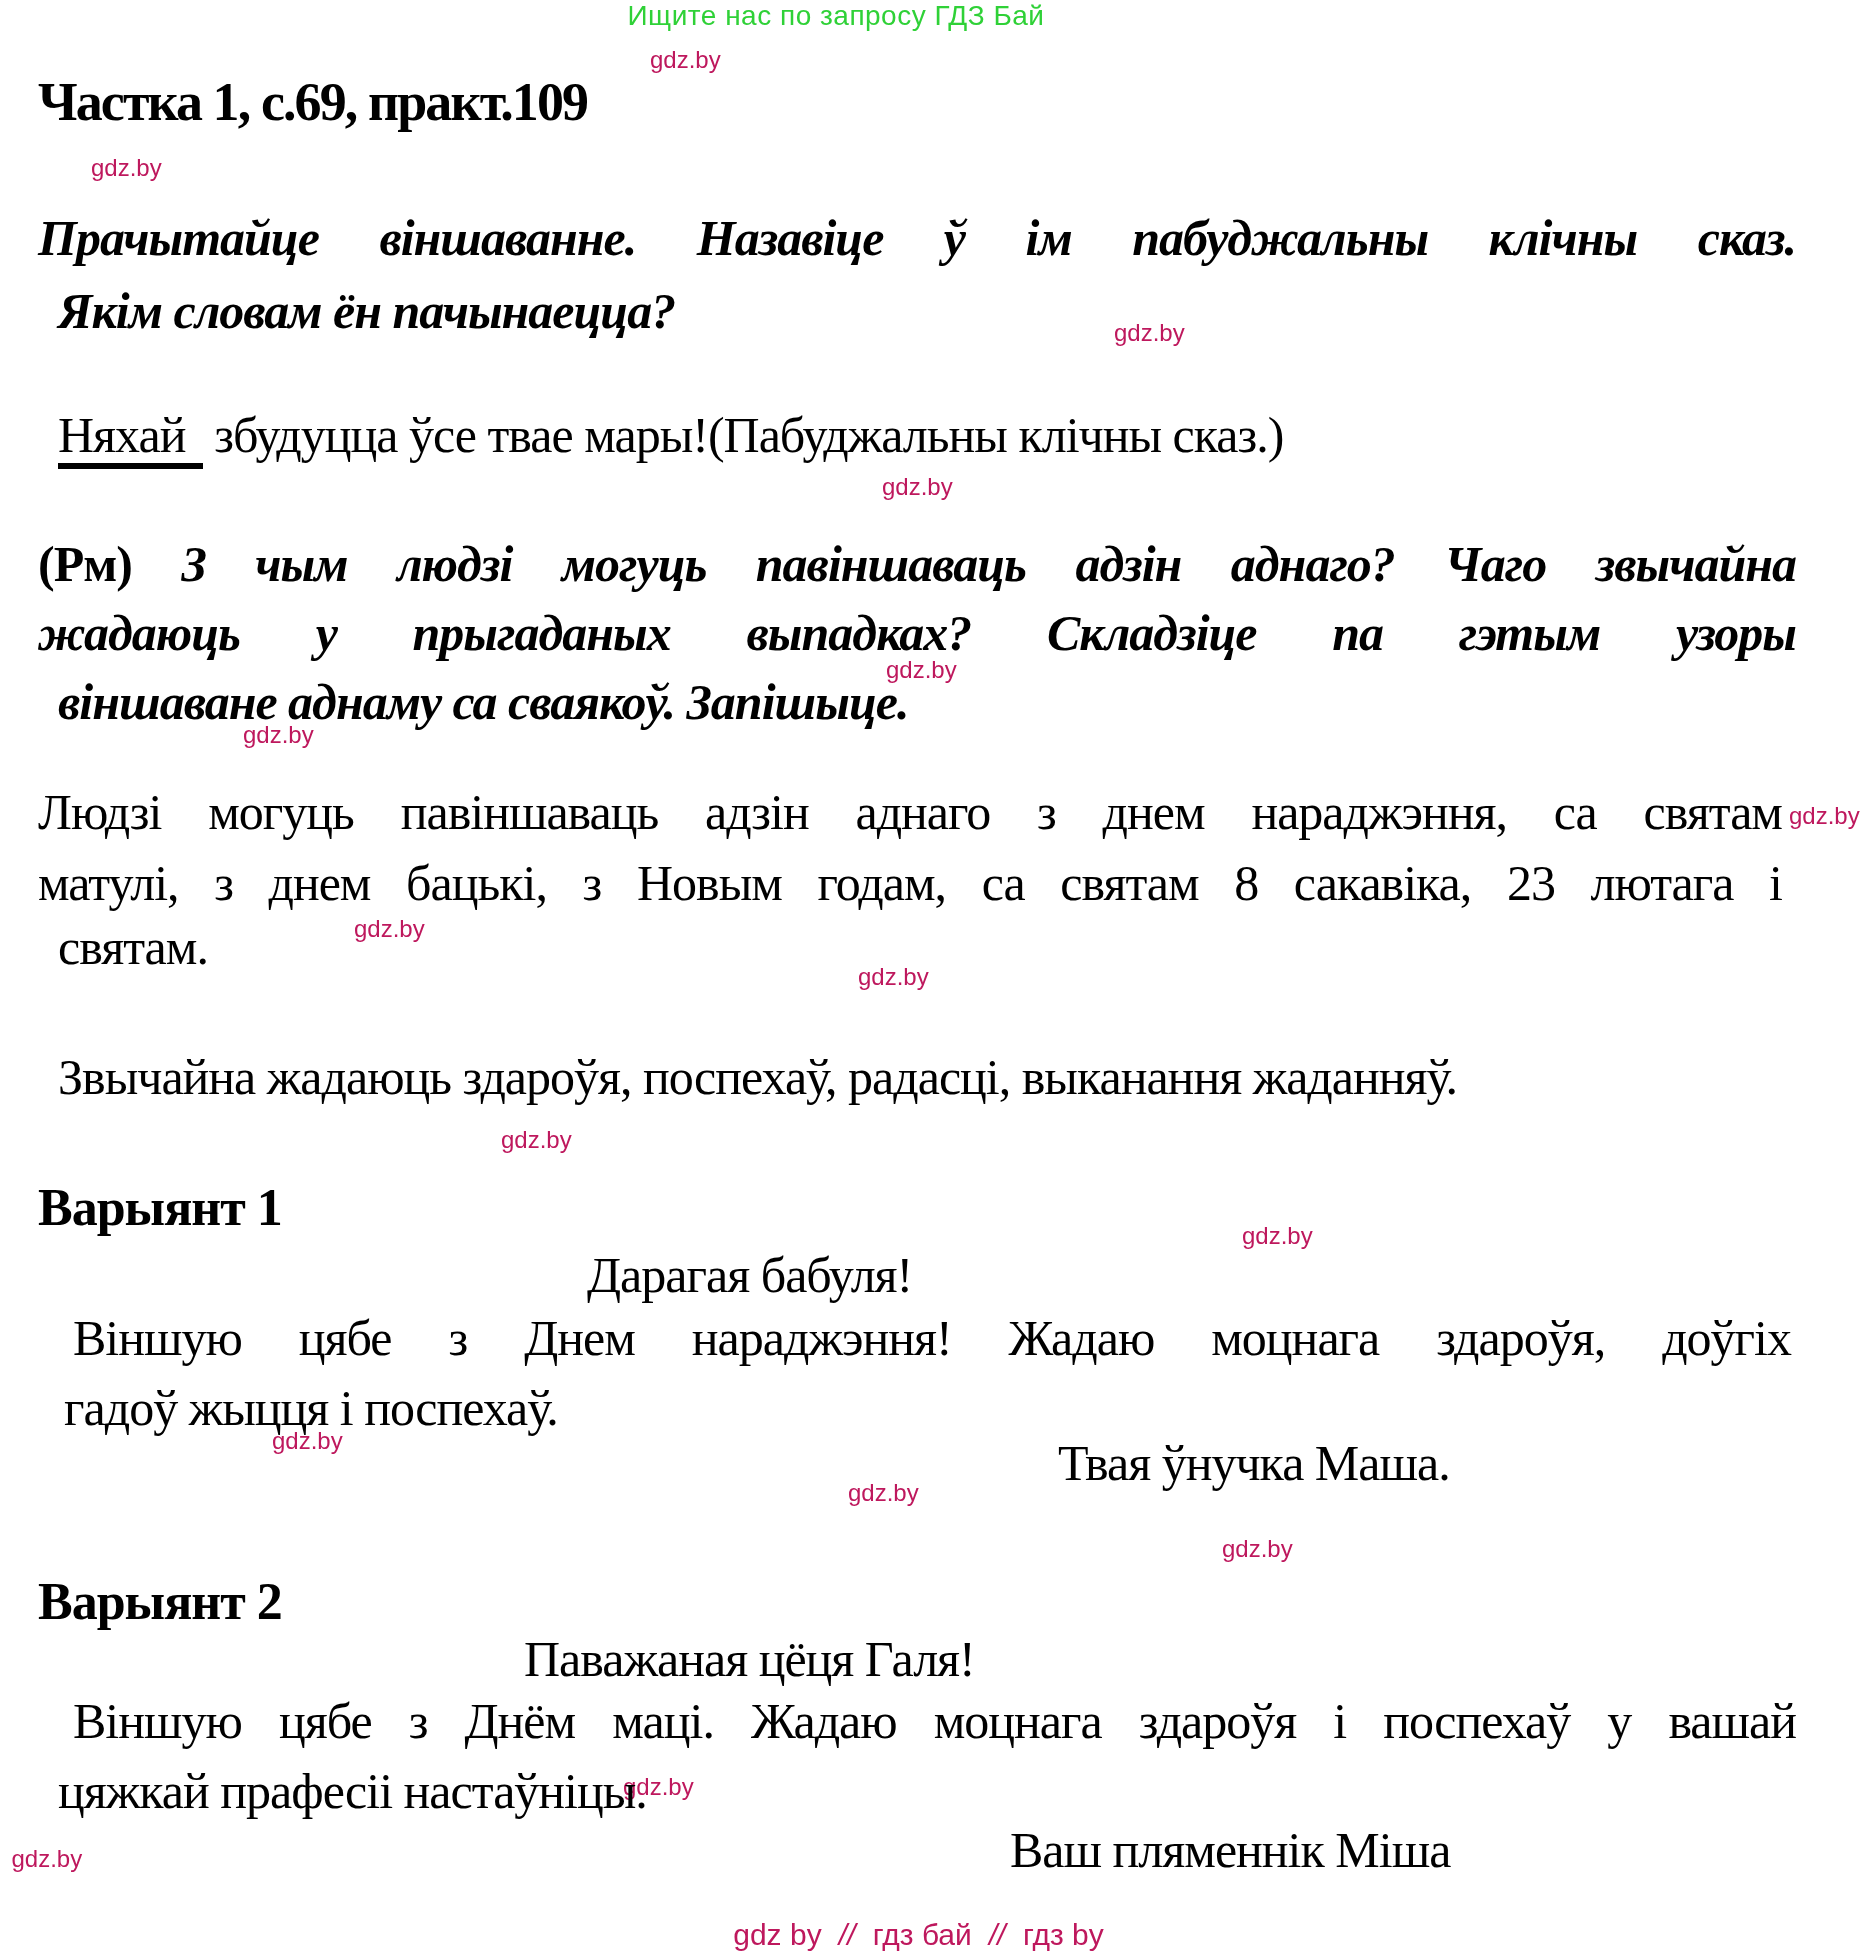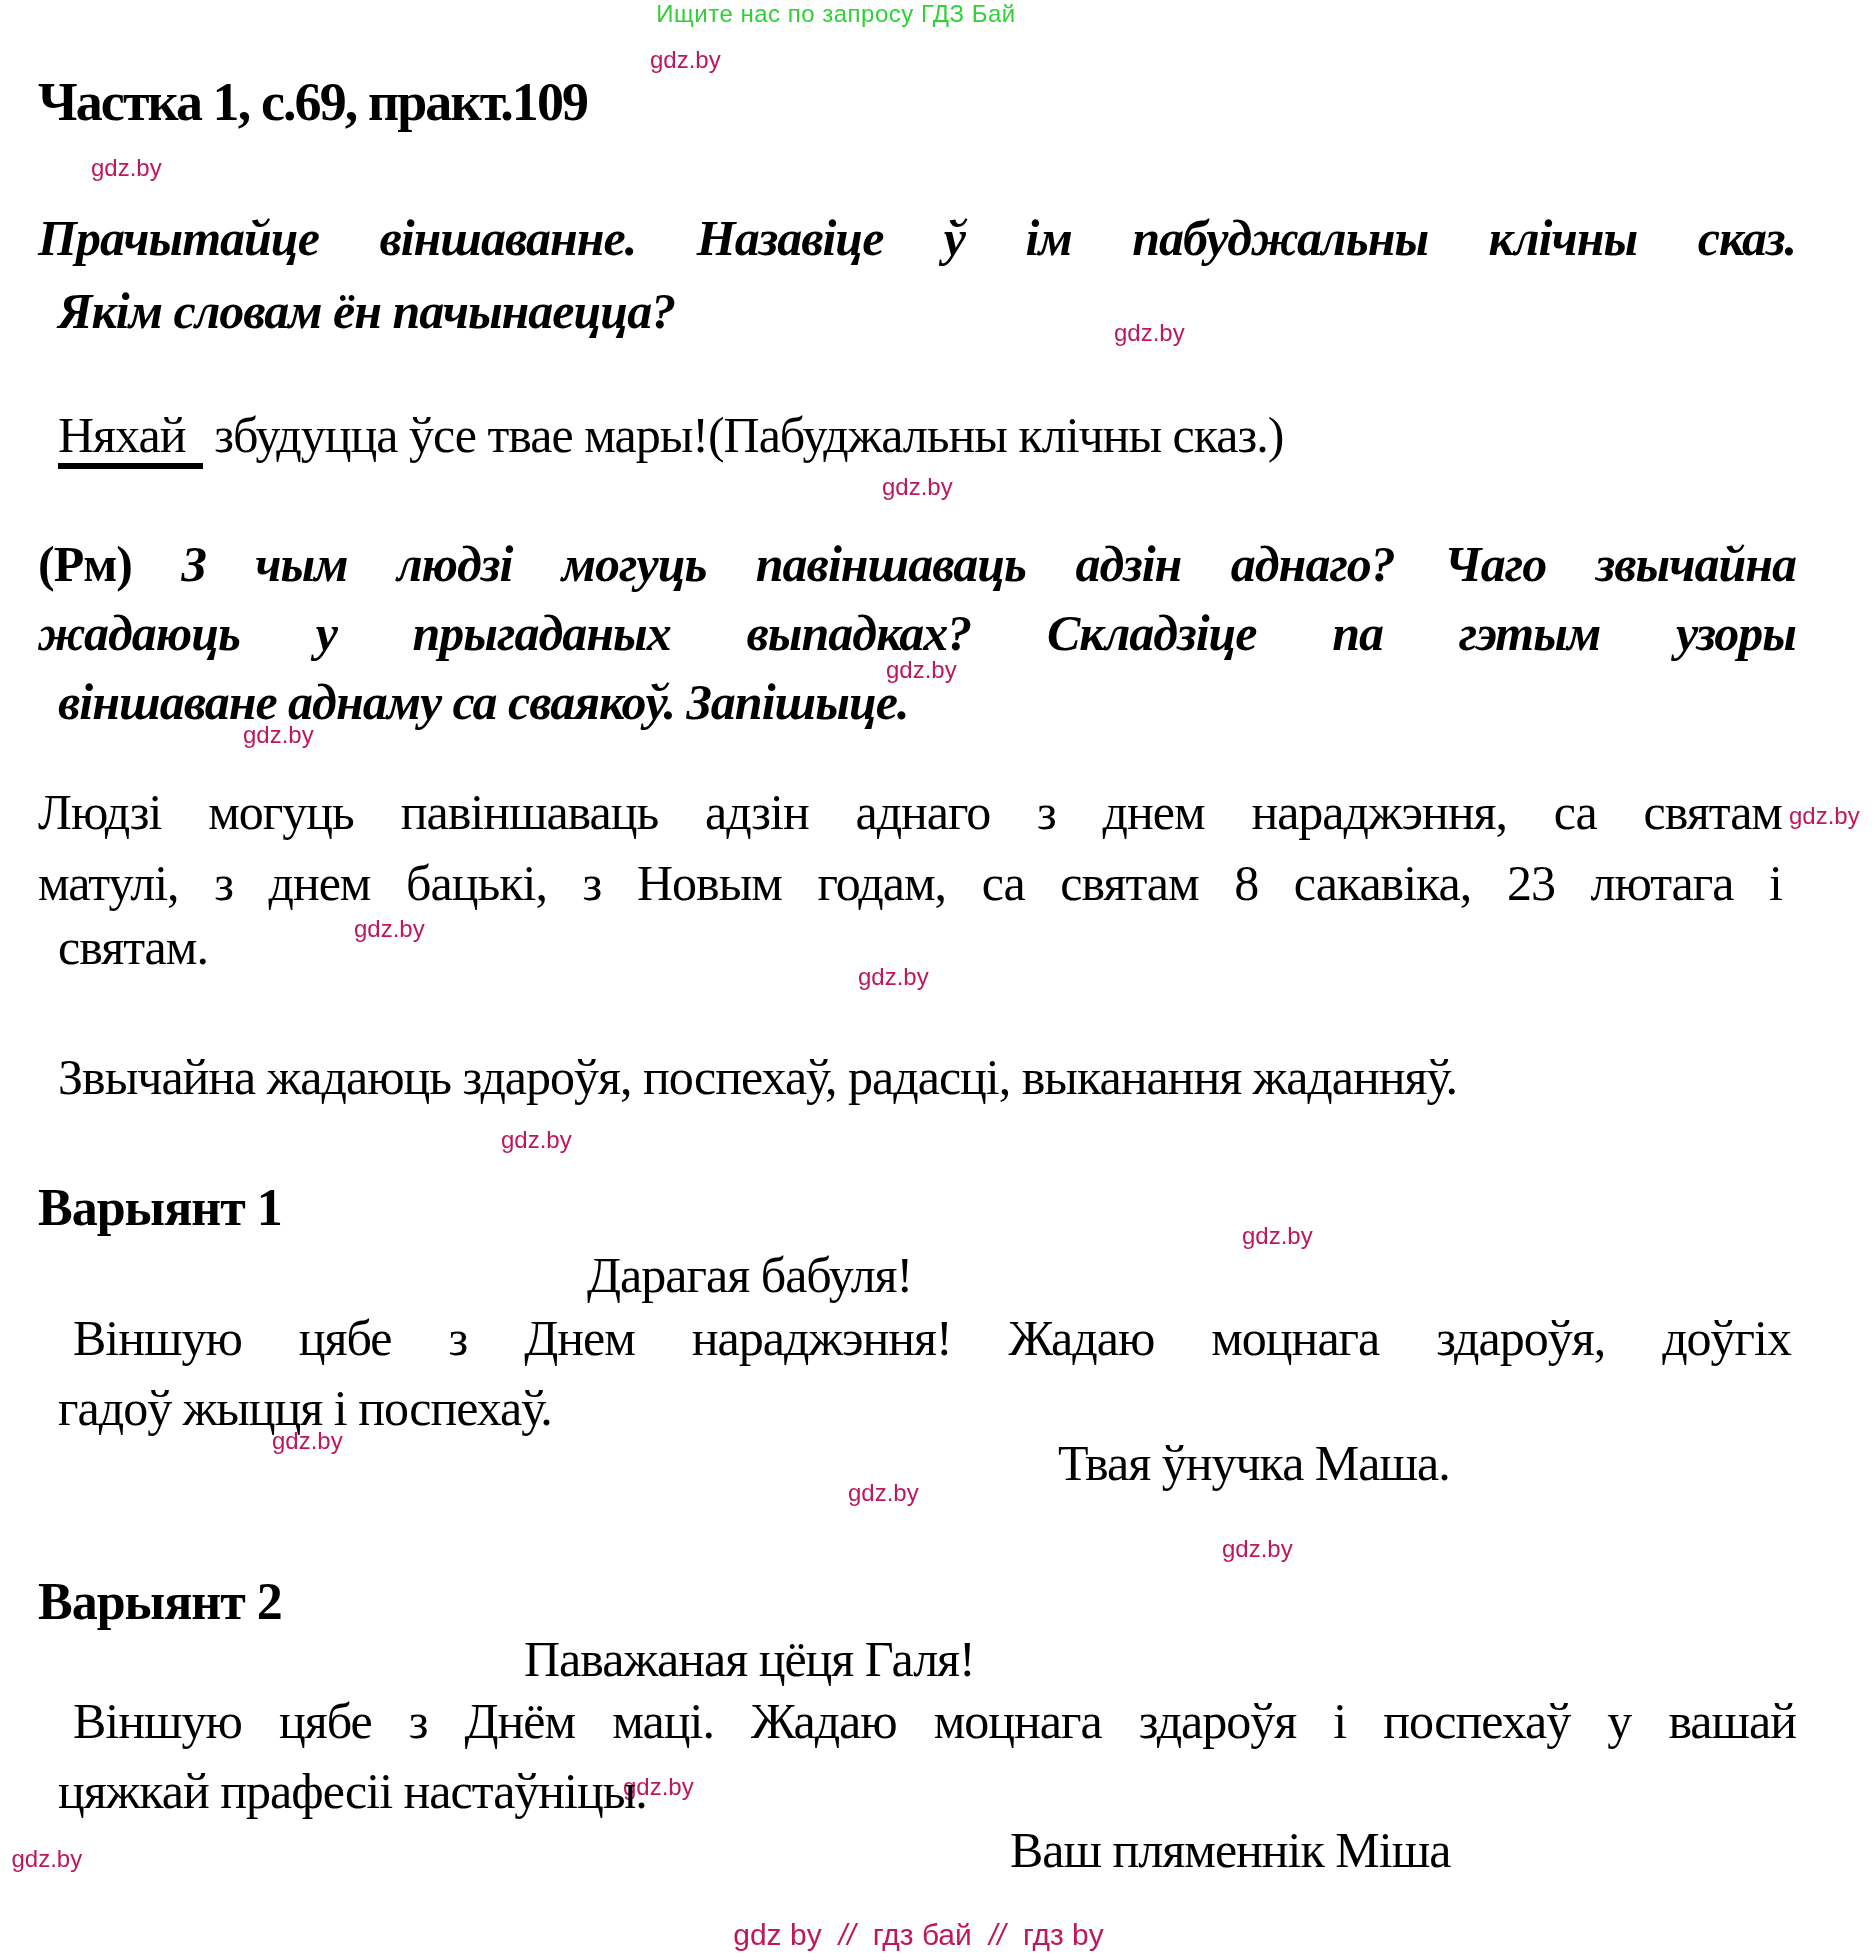--- a/index.html
+++ b/index.html
@@ -10,21 +10,21 @@
     background: #ffffff;
     overflow: hidden;
     font-family: "Liberation Serif", "DejaVu Serif", serif;
     color: #000000;
   }
   .abs { position: absolute; }
   .promo {
     left: 0; top: 8; width: 1672px;
     text-align: center;
     font-family: "Liberation Sans", "DejaVu Sans", sans-serif;
-    font-size: 24px;
+    font-size: 28px;
     letter-spacing: 0.5px;
   }
   .wm {
     position: absolute;
     font-family: "Liberation Sans", "DejaVu Sans", sans-serif;
     font-size: 24px;
     color: #be185d;
     white-space: nowrap;
   }
   .doc-title {
@@ -113,21 +113,21 @@
 
   <div class="abs jline" style="left:38px; top:782px; width:1744px">Людзі могуць павіншаваць адзін аднаго з днем нараджэння, са святам</div>
   <div class="abs jline" style="left:38px; top:853px; width:1744px">матулі, з днем бацькі, з Новым годам, са святам 8 сакавіка, 23 лютага і</div>
   <div class="abs line" style="left:38px; top:917px">святам.</div>
 
   <div class="abs line" style="left:38px; top:1047px">Звычайна жадаюць здароўя, поспехаў, радасці, выканання жаданняў.</div>
 
   <div class="abs variant-heading" style="left:38px; top:1178px">Варыянт 1</div>
   <div class="abs line" style="left:567px; top:1245px">Дарагая бабуля!</div>
   <div class="abs jline indent" style="left:38px; top:1308px; width:1753px">Віншую цябе з Днем нараджэння! Жадаю моцнага здароўя, доўгіх</div>
-  <div class="abs line" style="left:38px; top:1378px">гадоў жыцця і поспехаў.</div>
+  <div class="abs line" style="left:44px; top:1378px">гадоў жыцця і поспехаў.</div>
   <div class="abs line" style="left:1038px; top:1433px">Твая ўнучка Маша.</div>
 
   <div class="abs variant-heading" style="left:38px; top:1572px">Варыянт 2</div>
   <div class="abs line" style="left:504px; top:1629px">Паважаная цёця Галя!</div>
   <div class="abs jline indent" style="left:38px; top:1691px; width:1758px">Віншую цябе з Днём маці. Жадаю моцнага здароўя і поспехаў у вашай</div>
   <div class="abs line" style="left:38px; top:1761px">цяжкай прафесіі настаўніцы.</div>
   <div class="abs line" style="left:990px; top:1820px">Ваш пляменнік Міша</div>
 
   <div class="abs footer" style="color: #be185d;">
     <span>gdz by</span><span class="slash">//</span><span>гдз бай</span><span class="slash">//</span><span>гдз by</span>

